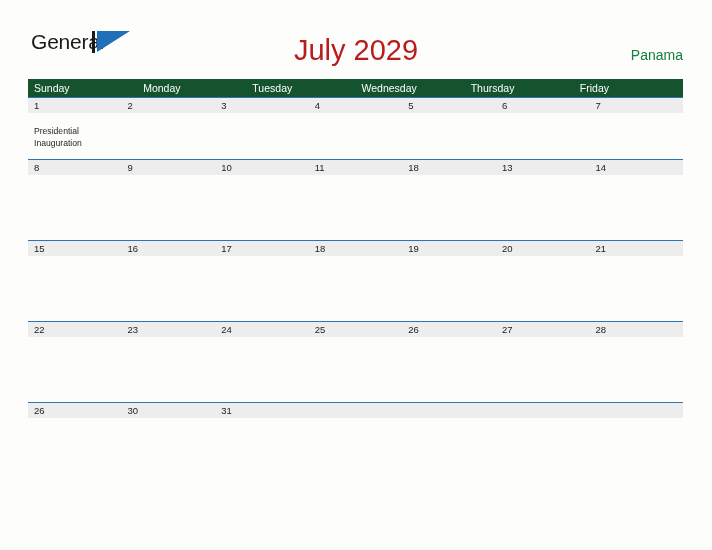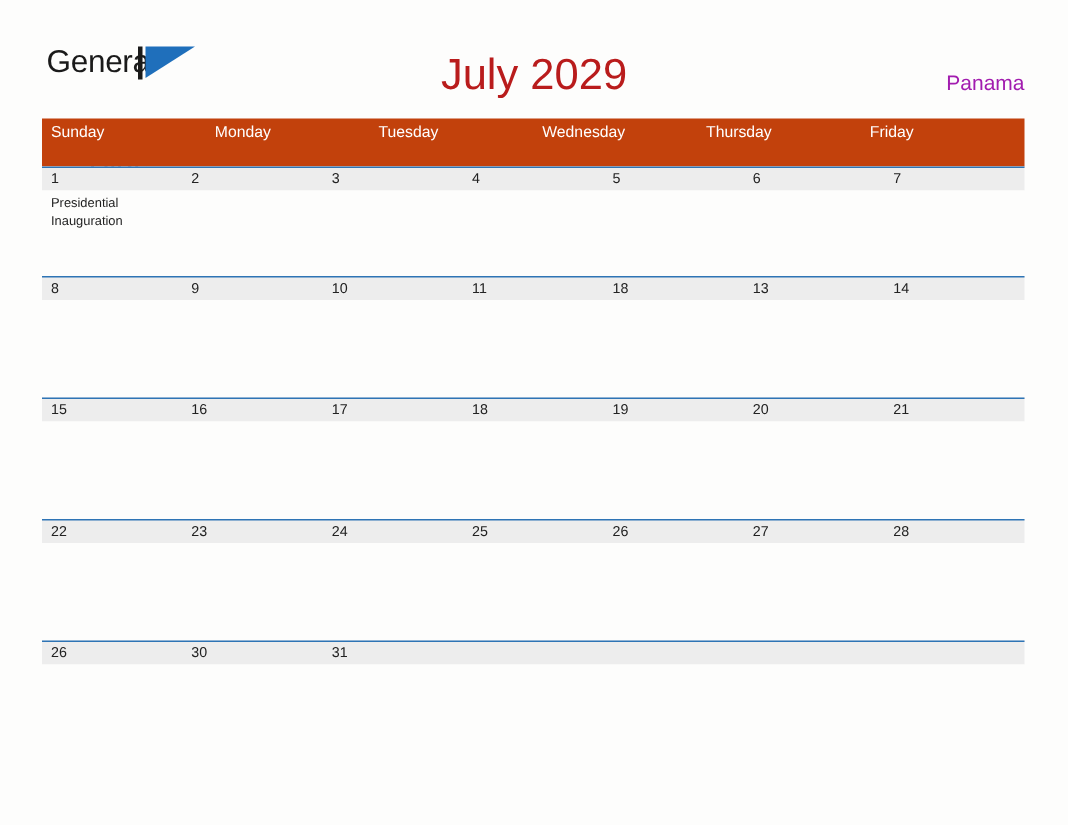--- a/index.html
+++ b/index.html
@@ -78,37 +78,37 @@
     font-weight: normal;
     font-family: "Liberation Sans", sans-serif;
   }
 
   .cal-country {
     position: absolute;
     right: 29px;
     top: 46px;
     font-size: 14px;
     line-height: 18px;
-    color: #a21caf;
+    color: #15803d;
     font-family: "Liberation Sans", sans-serif;
   }
 
   
   .calendar {
     position: absolute;
     left: 28px;
     top: 79px;
     width: 655px;
   }
 
   .dow-row {
     display: flex;
     width: 655px;
-    height: 32px;
-    background: #c2410c;
+    height: 18px;
+    background: #14532d;
   }
   .dow-cell {
     flex: 1 1 0;
     min-width: 0;
     color: #ffffff;
     font-size: 10.5px;
     line-height: 18px;
     padding-left: 6px;
     font-family: "Liberation Sans", sans-serif;
     white-space: nowrap;
@@ -147,21 +147,21 @@
     padding: 3px 7px 0 6px;
     font-size: 8.6px;
     line-height: 11.5px;
     color: #1f1f1f;
     font-family: "Liberation Sans", sans-serif;
     word-wrap: break-word;
     overflow: hidden;
   }
   .event-item { display: block; }
 
-  .week-1 .week-events { height: 57px; }
+  .week-1 .week-events { height: 46px; align-items: center; }
   .week-2 .week-events { height: 65px; }
   .week-3 .week-events { height: 65px; }
   .week-4 .week-events { height: 65px; }
   .week-5 .week-events { height: 36px; }
 </style>
 </head>
 <body>
 
 <div class="page">
 

